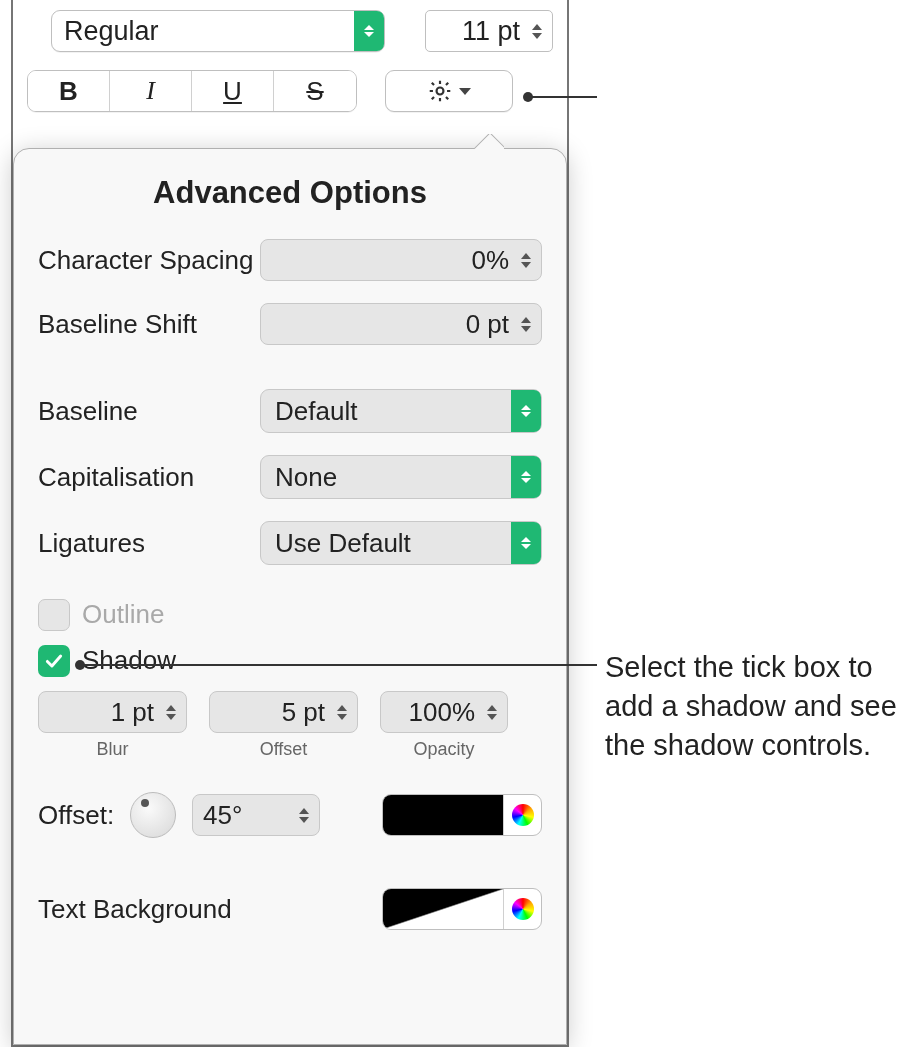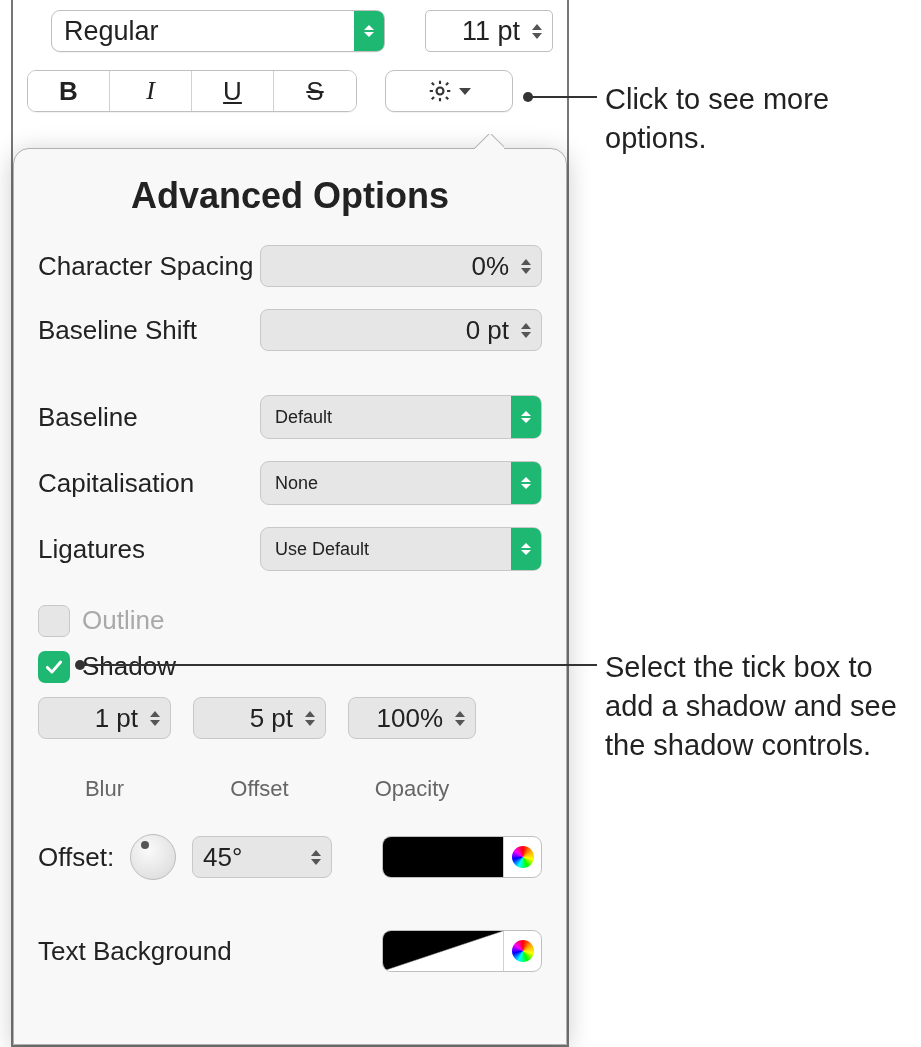--- a/index.html
+++ b/index.html
@@ -142,21 +142,21 @@
     position:absolute;
     left:2px;top:4px;
     width:26px;height:26px;
     background:#f8f8f8;
     border:1px solid #b0b0b0;
     transform:rotate(45deg);
   }
   .popover h2{
     text-align:center;
     font-weight:700;
-    font-size:36px;
+    font-size:31px;
     margin:8px 0 28px 0;
   }
   .row{
     display:flex;
     align-items:center;
     margin-bottom:22px;
   }
   .row .lbl{flex:1;font-size:26px;line-height:1.1;}
   .row .ctrl{width:282px;}
 
@@ -173,48 +173,48 @@
   .narrow-ctrl{width:152px;}
 
   .grey-popup{
     display:flex;align-items:center;
     height:44px;
     background:#e6e6e6;
     border:1px solid #c8c8c8;
     border-radius:9px;
     padding:0 0 0 14px;
   }
-  .grey-popup .text{flex:1;font-size:18px;}
+  .grey-popup .text{flex:1;font-size:26px;}
 
   .cb-row{display:flex;gap:12px;margin-bottom:14px;}
   .cb{
     width:32px;height:32px;border-radius:7px;
     display:flex;align-items:center;justify-content:center;
   }
   .cb.unchecked{background:#e6e6e6;border:1px solid #c8c8c8;}
   .cb.checked{background:#1fb873;}
   .cb-lbl{font-size:26px;}
   .cb-lbl.disabled{color:#a9a9a9;}
 
   .shadow-grid{display:flex;gap:22px;margin-top:8px;}
   .shadow-col{display:flex;flex-direction:column;align-items:center;gap:6px;}
-  .shadow-col .grey-spin{width:133px;}
+  .shadow-col .grey-spin{width:149px;}
   .shadow-col.op .grey-spin{width:128px;}
-  .sub-lbl{font-size:22px;color:#666;margin-top:31px;}
+  .sub-lbl{font-size:18px;color:#666;}
 
   .angle-row{display:flex;align-items:center;gap:16px;margin-top:32px;}
   .dial{
     width:46px;height:46px;border-radius:50%;
     background:radial-gradient(circle at 40% 35%,#fafafa,#d7d7d7);
     border:1px solid #bcbcbc;
     position:relative;
   }
   .dial-dot{position:absolute;width:8px;height:8px;border-radius:50%;background:#555;top:6px;left:10px;}
 
-  .angle-spin{width:140px;}
+  .angle-spin{width:128px;}
 
   .color-well{
     display:flex;align-items:center;
     width:160px;height:42px;
     border:1px solid #bfbfbf;
     border-radius:9px;
     overflow:hidden;
     background:#fff;
   }
   .swatch{flex:1;height:100%;background:#000;}
@@ -422,19 +422,18 @@
             <div class="wheel"></div>
           </div>
       </div>
     </div>
 
   </div>
 </div>
 
 <div class="callout" style="left:605px;top:80px;width:300px;">
   <div class="callout-line" style="left:-80px;width:72px;"></div>
-  <span>Click to see more options.</span>
 </div>
 
 <div class="callout" style="left:605px;top:648px;width:310px;">
   <div class="callout-line" style="left:-528px;width:520px;"></div>
   <span>Select the tick box to add a shadow and see the shadow controls.</span>
 </div>
 
 </body></html>

